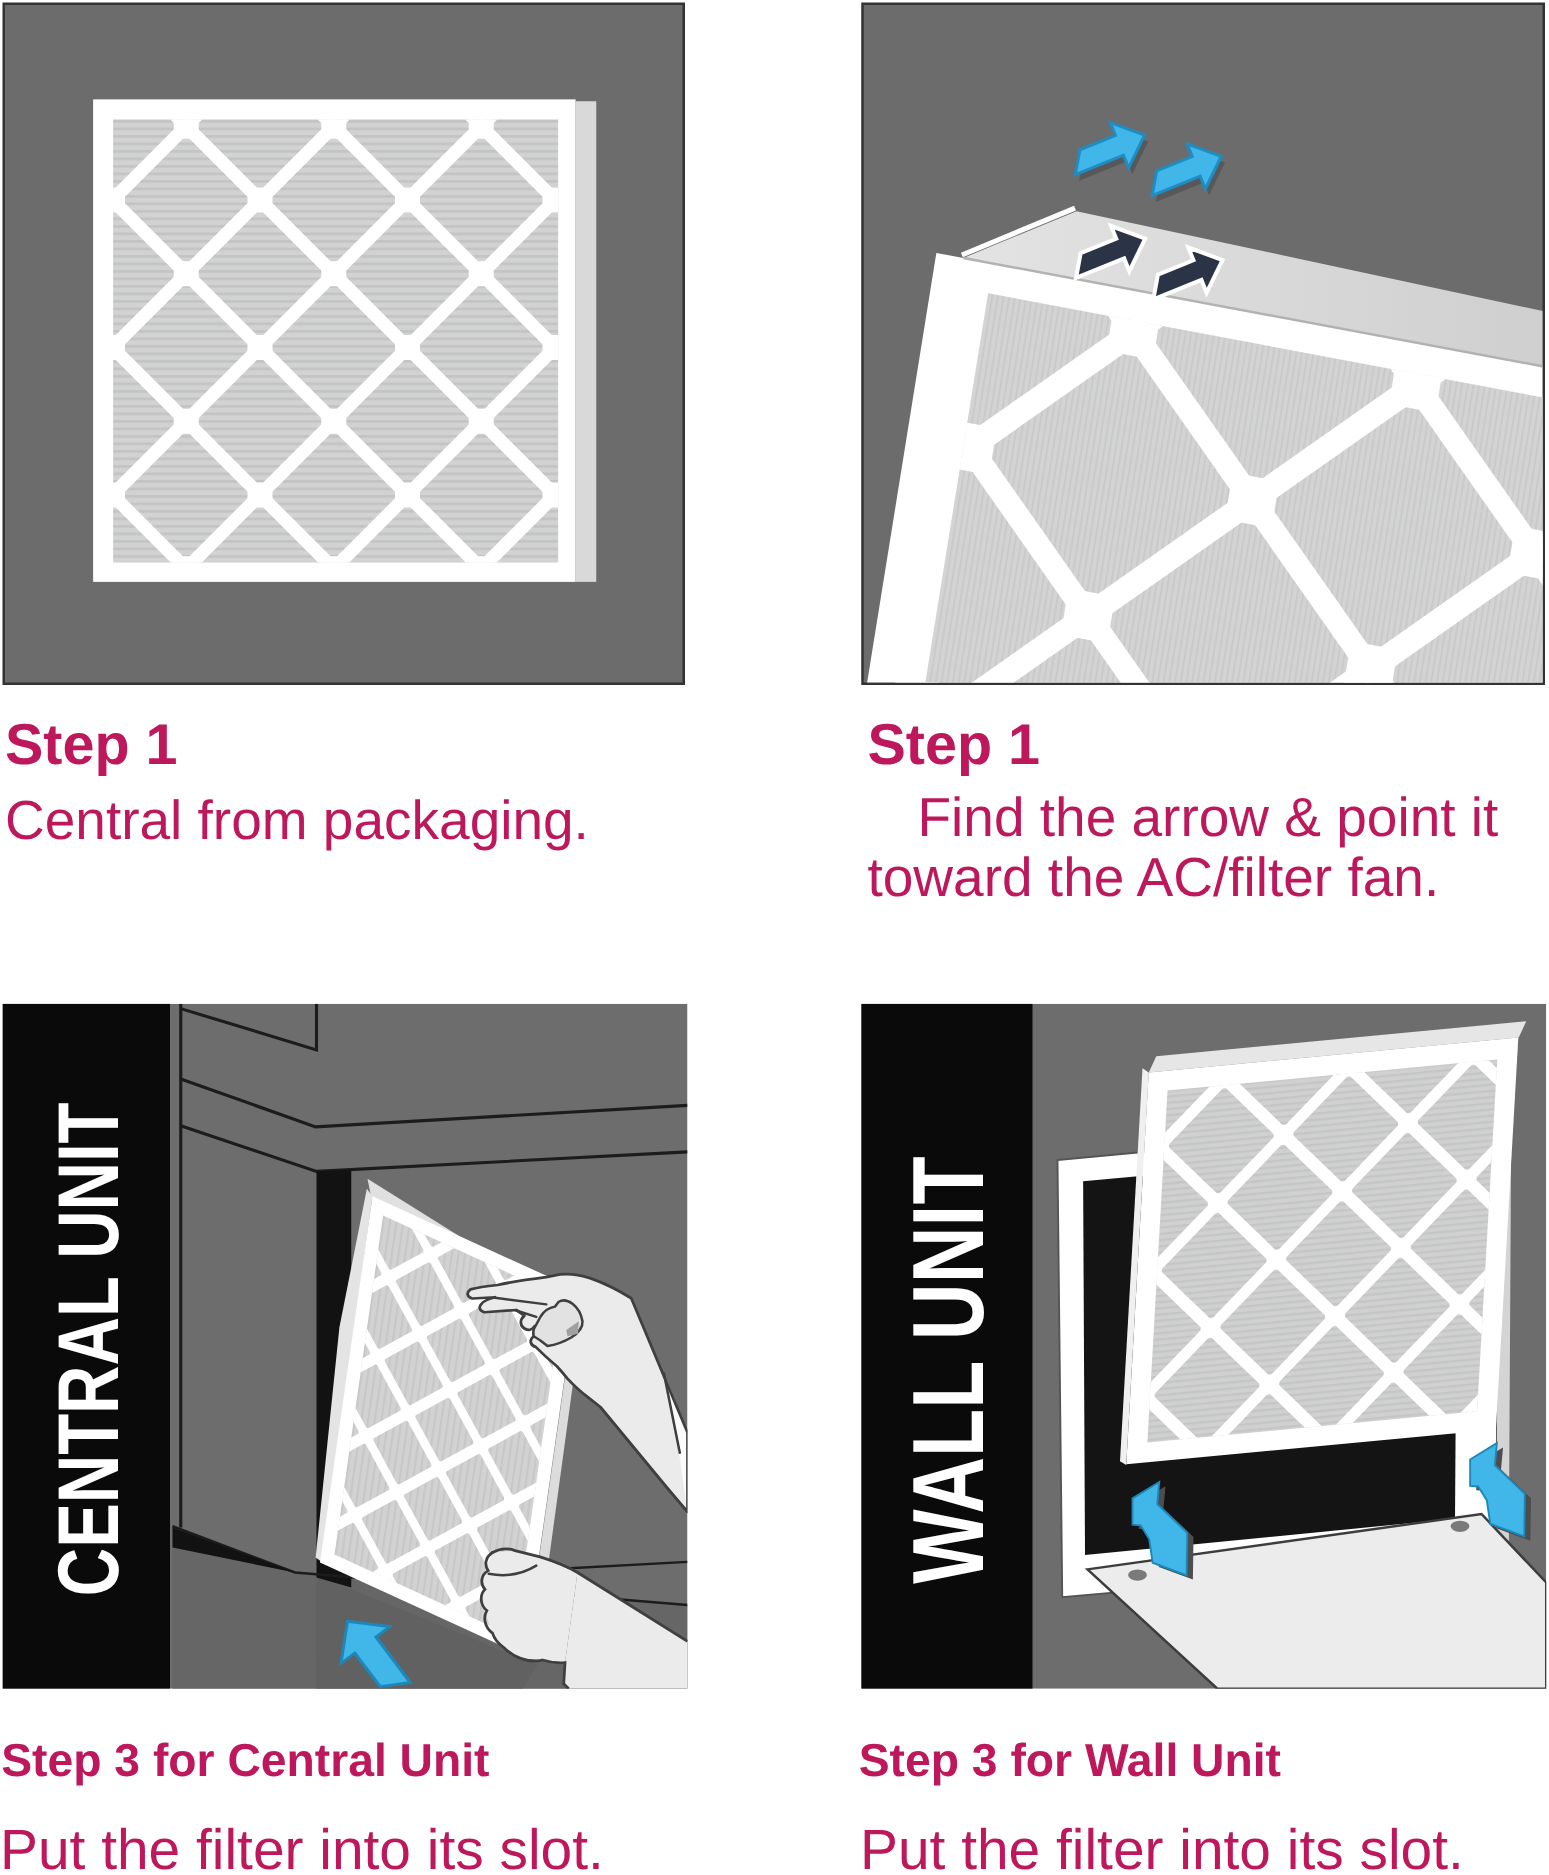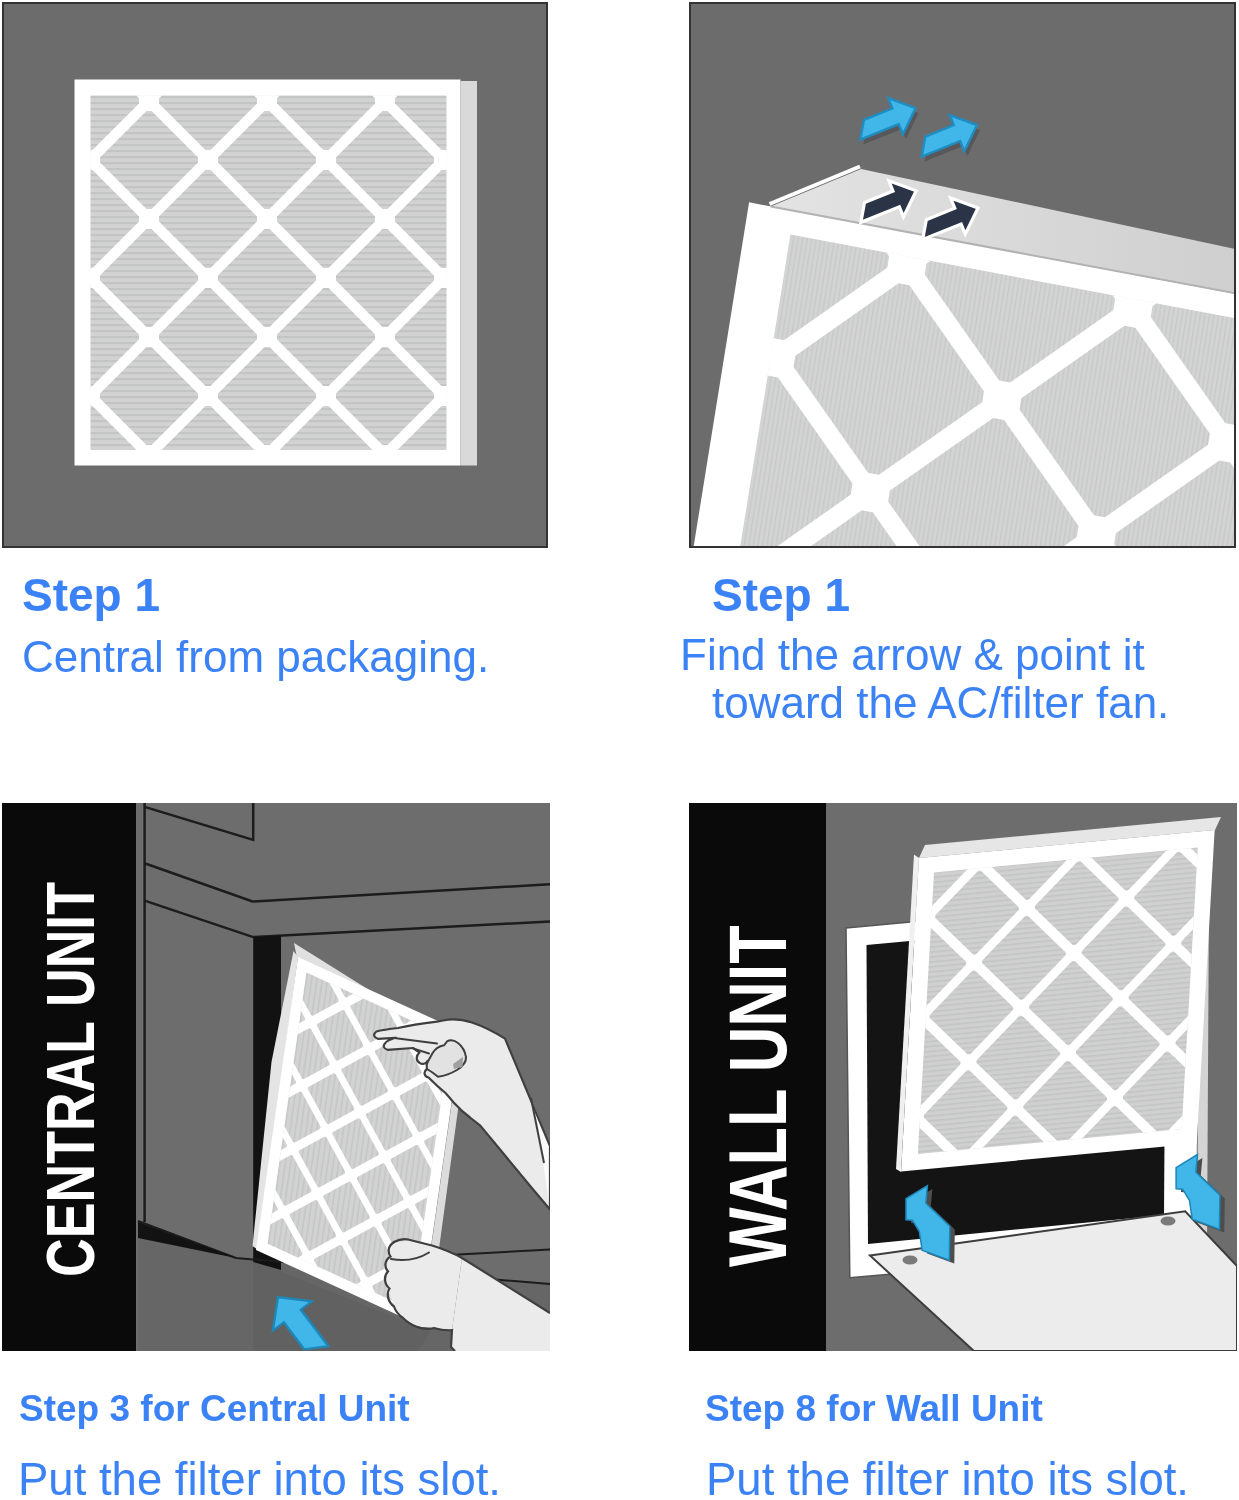--- a/index.html
+++ b/index.html
@@ -1,15 +1,15 @@
 <!DOCTYPE html>
 <html><head><meta charset="utf-8"><style>
 html,body{margin:0;padding:0;background:#ffffff;}
 body{width:1239px;height:1500px;position:relative;font-family:"Liberation Sans",sans-serif;}
-.t{position:absolute;color:#3b82f6;line-height:1;white-space:nowrap;margin-left:18px;}
+.t{position:absolute;color:#be185d;line-height:1;white-space:nowrap;}
 .b{font-weight:bold;font-size:46px;}
 .r{font-size:44px;}
 .b2{font-weight:bold;font-size:37px;}
 .r2{font-size:45.5px;}
 </style></head><body>
 <svg style="position:absolute;left:0;top:0" width="1239" height="1500" viewBox="0 0 1239 1500">
 <defs>
 <pattern id="plH6" width="6" height="6" patternUnits="userSpaceOnUse">
         <rect width="6" height="6" fill="#d2d2d2"></rect>
         <rect width="6" height="2.2" fill="#c3c5c4"></rect>
@@ -548,17 +548,17 @@
 <polygon points="1181.0,1171.0 1202.4,1157.9 1200.8,1175.6 1224.8,1198.5 1224.3,1232.6 1197.1,1222.5 1194.4,1203.8 1187.5,1192.6 1181.0,1192.1" fill="#4d4d4d"></polygon>
 <polygon points="1176.1,1167.6 1197.5,1154.5 1195.9,1172.2 1219.9,1195.1 1219.4,1229.2 1192.2,1219.1 1189.5,1200.4 1182.6,1189.2 1176.1,1188.7" fill="#41b6e8" stroke="#1d87ba" stroke-width="1.5"></polygon>
 <rect x="689" y="803" width="137" height="548" fill="#0a0a0a"></rect>
 </g>
 <text x="0" y="0" transform="translate(786,1267) rotate(-90) scale(0.778,1)" font-family="Liberation Sans" font-weight="bold" font-size="81" fill="#ffffff">WALL UNIT</text>
 </g>
 </svg>
 <div class="t b" style="left:4px;top:572px;">Step 1</div>
 <div class="t r" style="left:4px;top:635px;">Central from packaging.</div>
 <div class="t b" style="left:694px;top:572px;">Step 1</div>
-<div class="t r" style="left:662px;top:633px;">Find the arrow &amp; point it</div>
+<div class="t r" style="left:734px;top:633px;">Find the arrow &amp; point it</div>
 <div class="t r" style="left:694px;top:681px;">toward the AC/filter fan.</div>
 <div class="t b2" style="left:1px;top:1390px;">Step 3 for Central Unit</div>
 <div class="t r2" style="left:0px;top:1457px;">Put the filter into its slot.</div>
-<div class="t b2" style="left:687px;top:1390px;">Step 8 for Wall Unit</div>
+<div class="t b2" style="left:687px;top:1390px;">Step 3 for Wall Unit</div>
 <div class="t r2" style="left:688px;top:1457px;">Put the filter into its slot.</div>
 </body></html>

